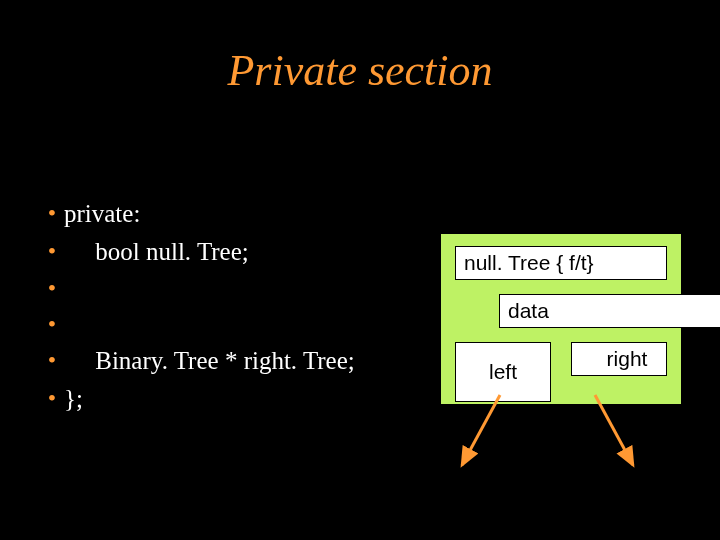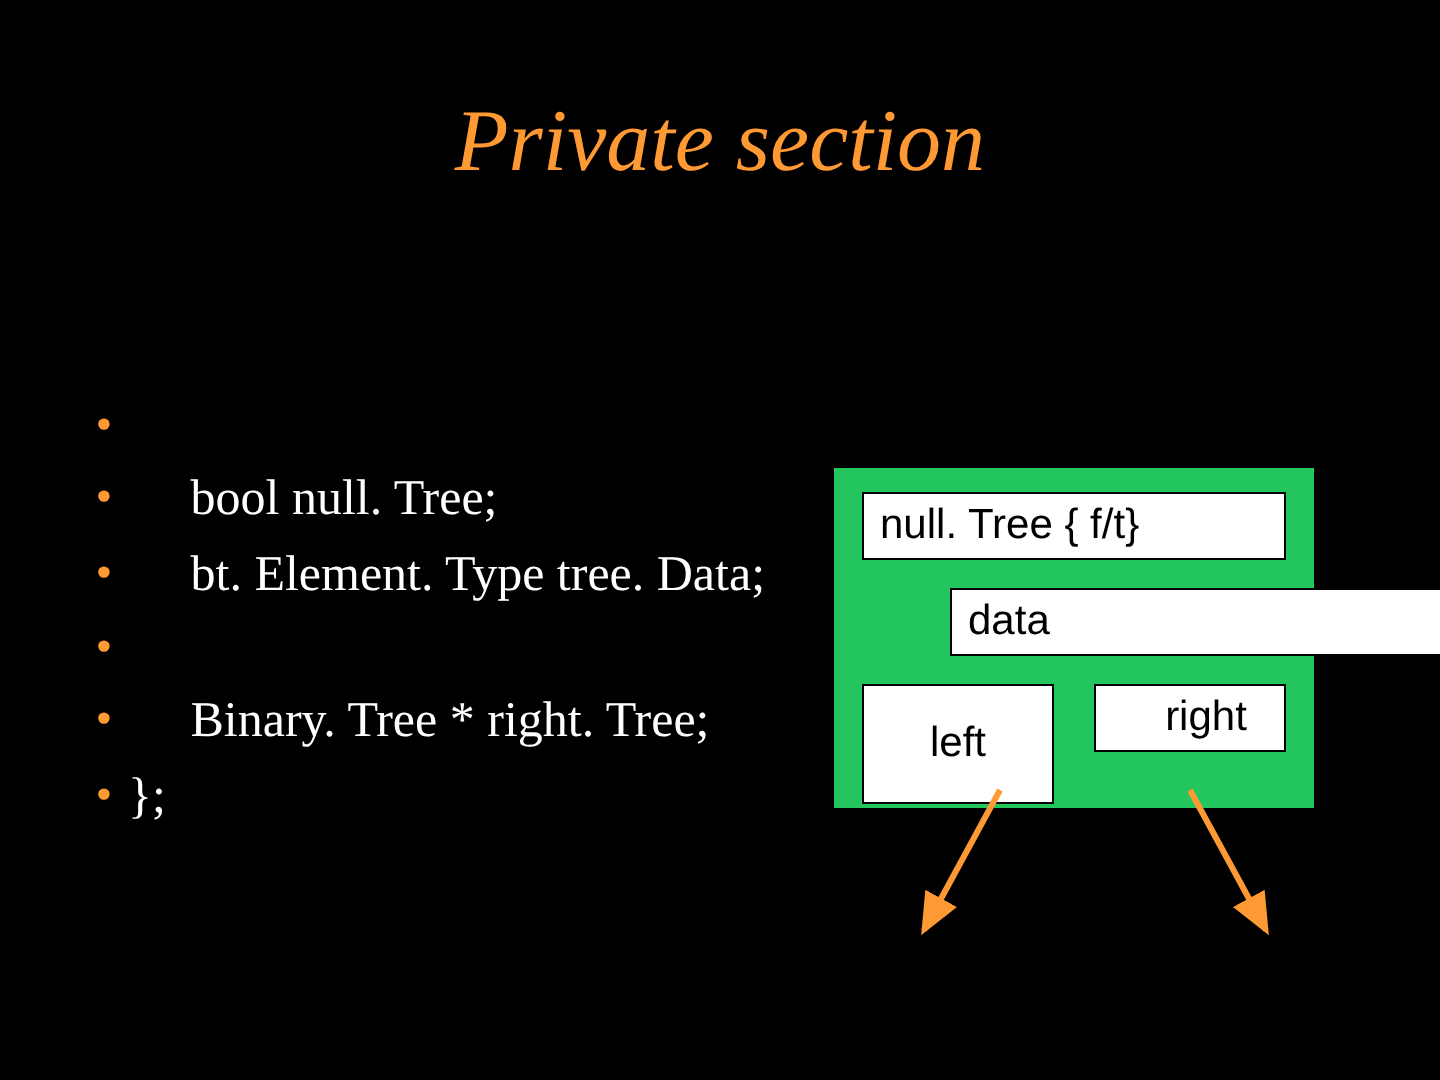--- a/index.html
+++ b/index.html
@@ -47,24 +47,24 @@
     text-align: center;
     font-size: 24px;
     line-height: 1.5;
   }
   .txt {
     white-space: pre;
   }
   .diagram {
     position: absolute;
     top: 233px;
-    left: 416px;
+    left: 440px;
     width: 240px;
     height: 170px;
-    background: #22c55e;
+    background: #bef264;
     border: 1px solid #000;
   }
   .box {
     position: absolute;
     background: #ffffff;
     border: 1px solid #000;
     font-family: Arial, Helvetica, sans-serif;
     font-size: 21px;
     color: #000;
     display: flex;
@@ -111,28 +111,28 @@
 </head>
 <body>
 
 <div class="slide">
 
   <div class="title">Private section</div>
 
   <div class="bullets">
     <div class="bullet">
       <span class="dot">•</span>
+      <span class="txt">private:</span>
     </div>
     <div class="bullet">
       <span class="dot">•</span>
       <span class="txt">     bool null. Tree;</span>
     </div>
     <div class="bullet">
       <span class="dot">•</span>
-      <span class="txt">     bt. Element. Type tree. Data;</span>
     </div>
     <div class="bullet">
       <span class="dot">•</span>
     </div>
     <div class="bullet">
       <span class="dot">•</span>
       <span class="txt">     Binary. Tree * right. Tree;</span>
     </div>
     <div class="bullet">
       <span class="dot">•</span>

